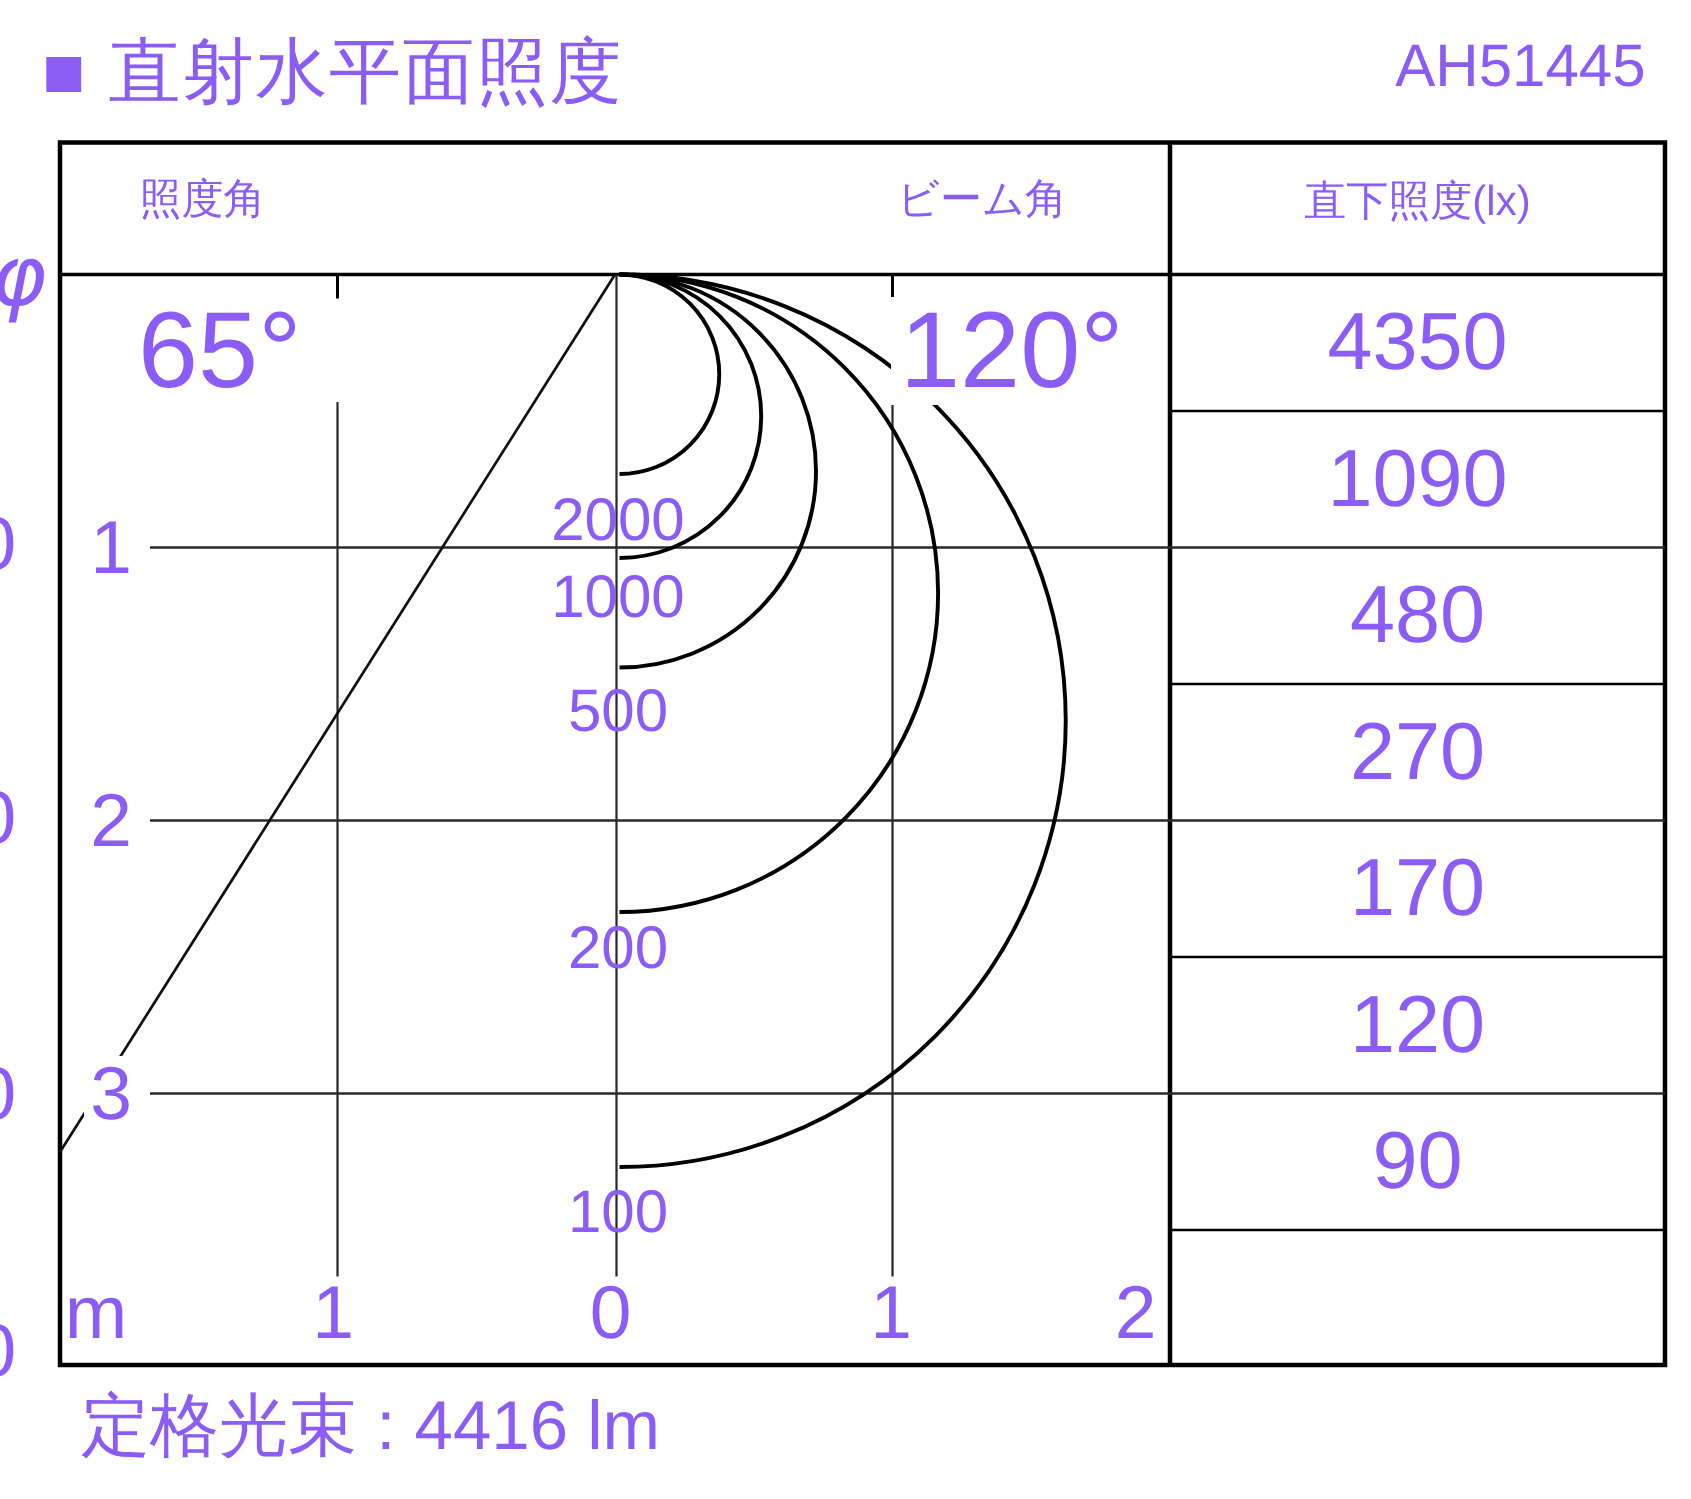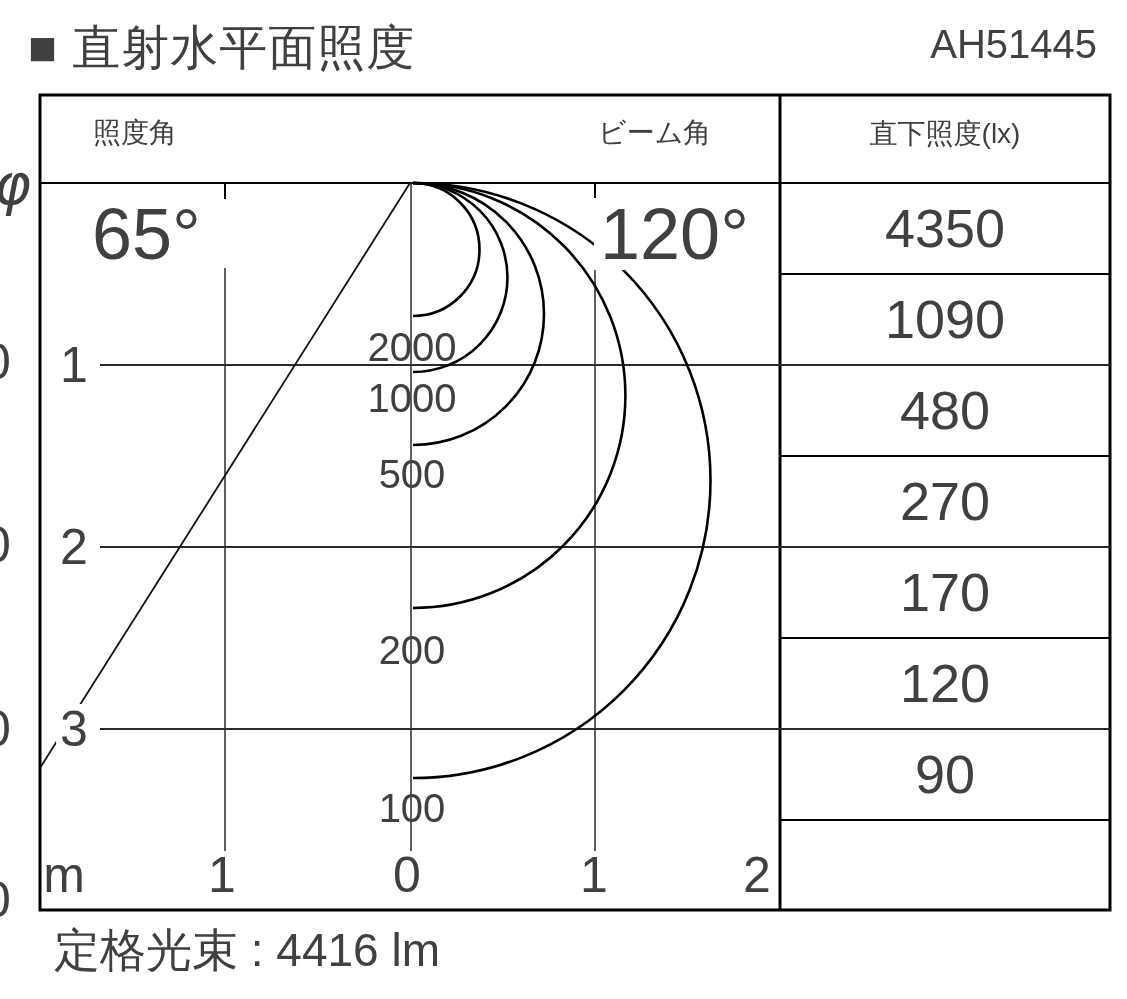--- a/index.html
+++ b/index.html
@@ -1,35 +1,35 @@
 <!DOCTYPE html>
 <html><head>
 <meta charset="utf-8">
 <style>
   html,body{margin:0;padding:0;background:#fff;}
   .canvas{
     position:relative;width:1127px;height:999px;background:#ffffff;
-    overflow:hidden;color:#404040;
+    overflow:hidden;color:#8b5cf6;
     font-family:"Liberation Sans","DejaVu Sans",sans-serif;
   }
   .abs{position:absolute;white-space:nowrap;}
   .title{left:28px;top:16px;font-size:48px;letter-spacing:1px;}
   .code{right:30px;top:22px;font-size:40px;}
   .hdr{font-size:28px;}
   .hdr-shodo{left:93px;top:114px;}
   .hdr-beam{left:598px;top:114px;}
   .hdr-chokka{left:782px;top:115px;width:326px;text-align:center;}
   .angle{font-size:72px;line-height:72px;}
   .angle-65{left:92px;top:198px;}
   .angle-120{left:594px;top:198px;background:#fff;padding:0 6px;}
   .curve-label{left:356px;width:112px;text-align:center;font-size:40px;line-height:44px;}
   .cl-2000{top:325px;}
   .cl-1000{top:376px;}
   .cl-500{top:452px;}
-  .cl-200{top:628px;}
+  .cl-200{top:610px;}
   .cl-100{top:786px;}
   .ytick{left:56px;width:36px;text-align:center;font-size:50px;line-height:50px;}
   .yt-1{top:340px;}
   .yt-2{top:522px;}
   .yt-3{top:704px;background:#fff;}
   .xtick{top:850px;width:44px;text-align:center;font-size:50px;line-height:50px;}
   .xt-m{left:42px;}
   .xt-1l{left:200px;}
   .xt-0{left:385px;}
   .xt-1r{left:572px;}

